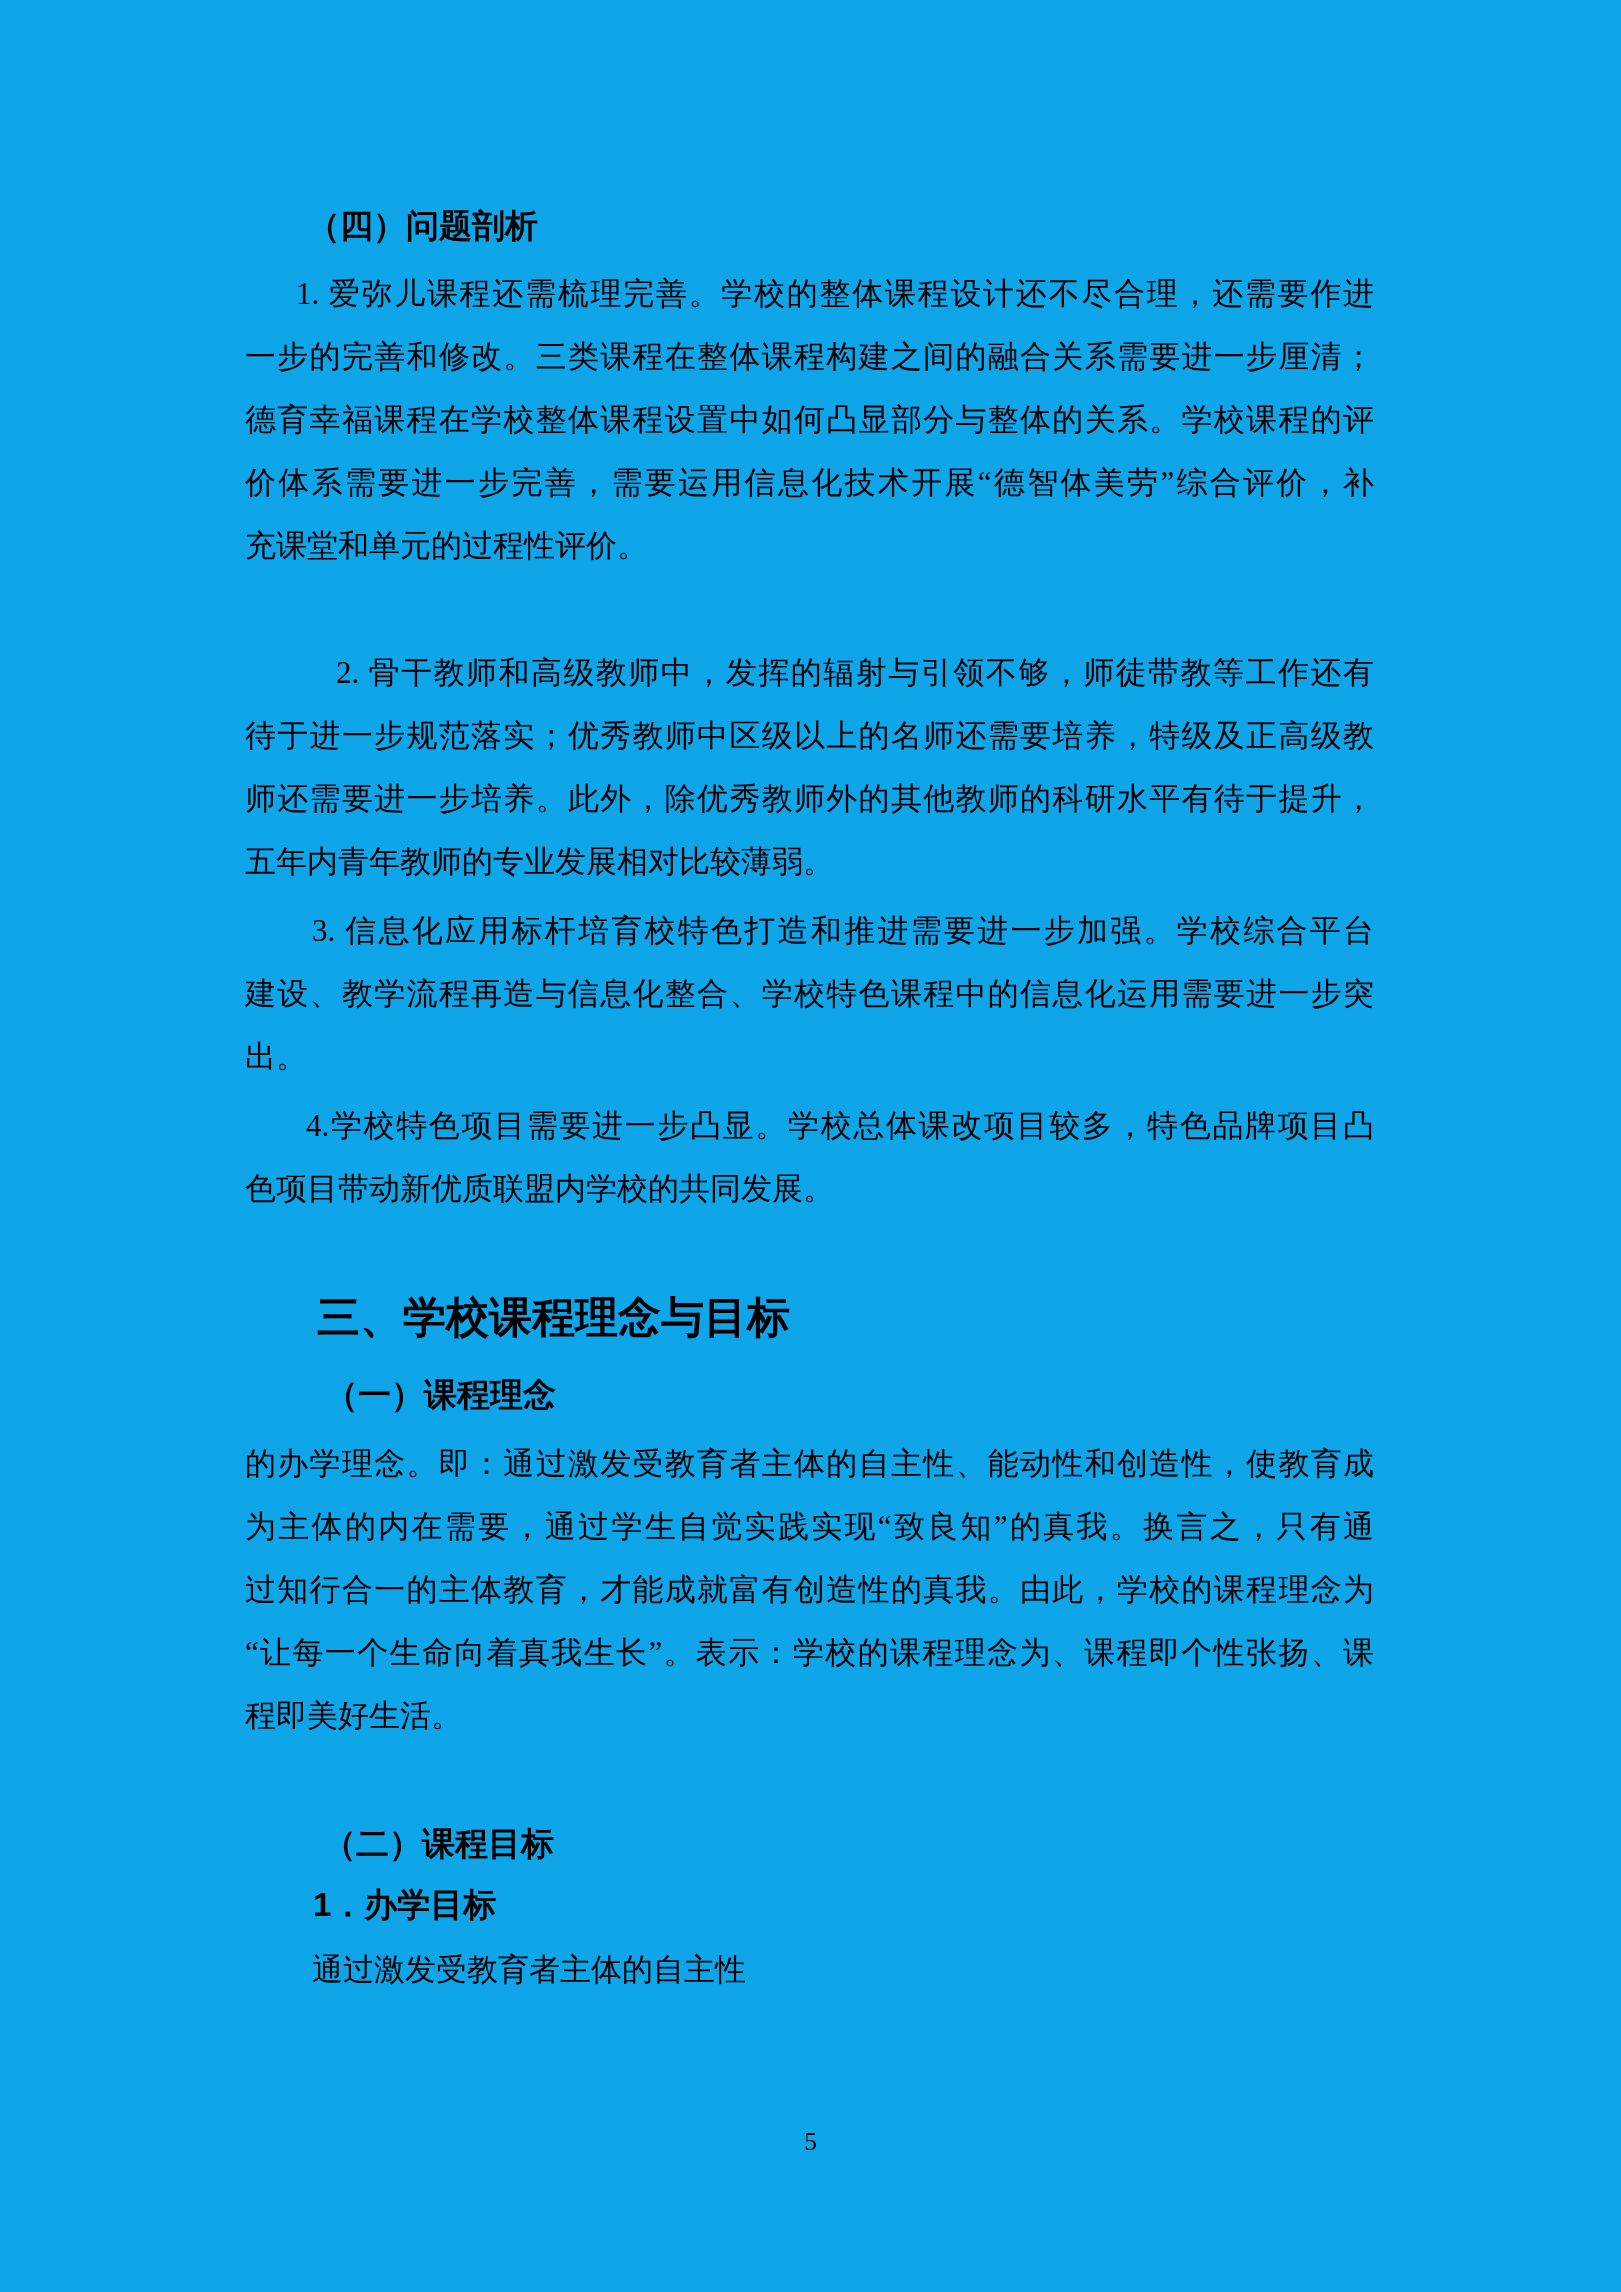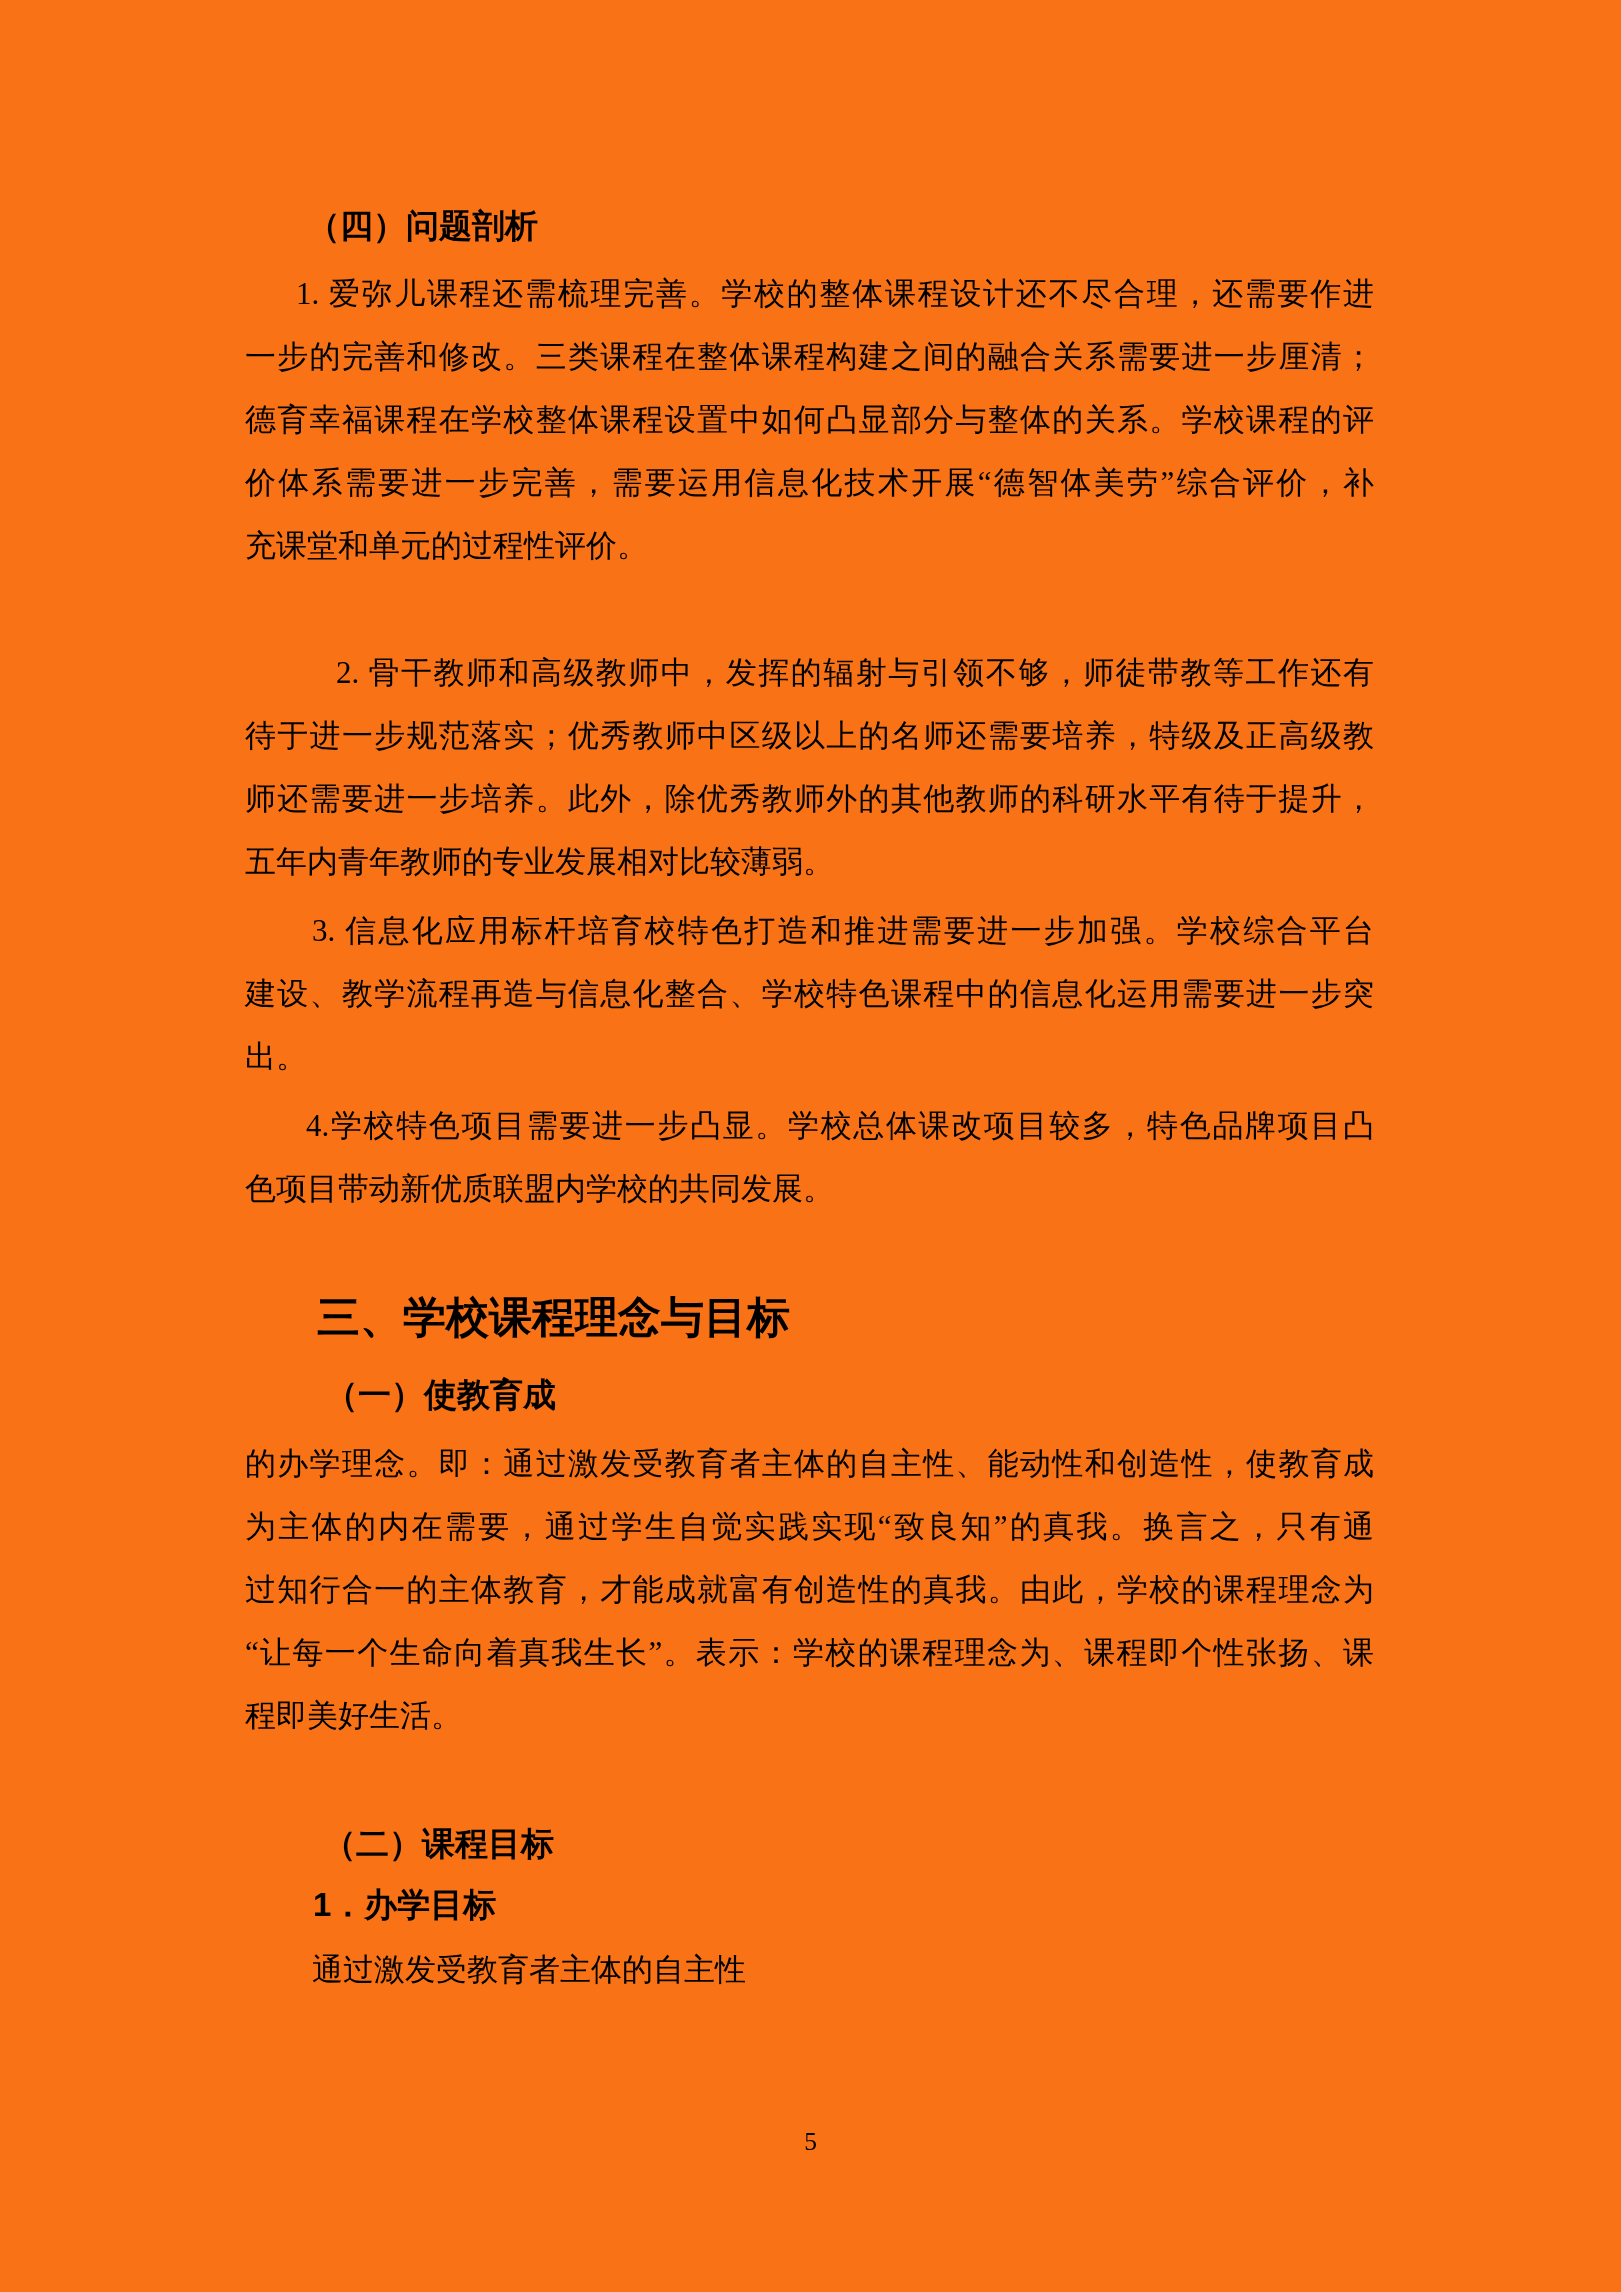--- a/index.html
+++ b/index.html
@@ -1,19 +1,19 @@
 <!DOCTYPE html>
 <html><head>
 <meta charset="utf-8">
 <style>
   html,body{margin:0;padding:0;background:#e8e8e8;}
   .page{
     position:relative;
     width:1621px;height:2293px;
-    background:#f97316;
+    background:#0ea5e9;
     overflow:hidden;
     color:#000000;
   }
   
   .block{
     position:absolute;
     left:245px;
     width:1129px;
   }
   
@@ -95,21 +95,21 @@
     <div class="bl">出。</div>
   </div>
 
   <div class="block p4">
     <div class="bl just ind-p4">4.学校特色项目需要进一步凸显。学校总体课改项目较多，特色品牌项目凸</div>
     <div class="bl">色项目带动新优质联盟内学校的共同发展。</div>
   </div>
 
   <h1 class="hd hd-main">三、学校课程理念与目标</h1>
 
-  <h2 class="hd hd-sub1">（一）使教育成</h2>
+  <h2 class="hd hd-sub1">（一）课程理念</h2>
 
   <div class="block p5">
     <div class="bl just">的办学理念。即：通过激发受教育者主体的自主性、能动性和创造性，使教育成</div>
     <div class="bl just">为主体的内在需要，通过学生自觉实践实现“致良知”的真我。换言之，只有通</div>
     <div class="bl just">过知行合一的主体教育，才能成就富有创造性的真我。由此，学校的课程理念为</div>
     <div class="bl just">“让每一个生命向着真我生长”。表示：学校的课程理念为、课程即个性张扬、课</div>
     <div class="bl">程即美好生活。</div>
   </div>
 
   <h2 class="hd hd-sub2">（二）课程目标</h2>

